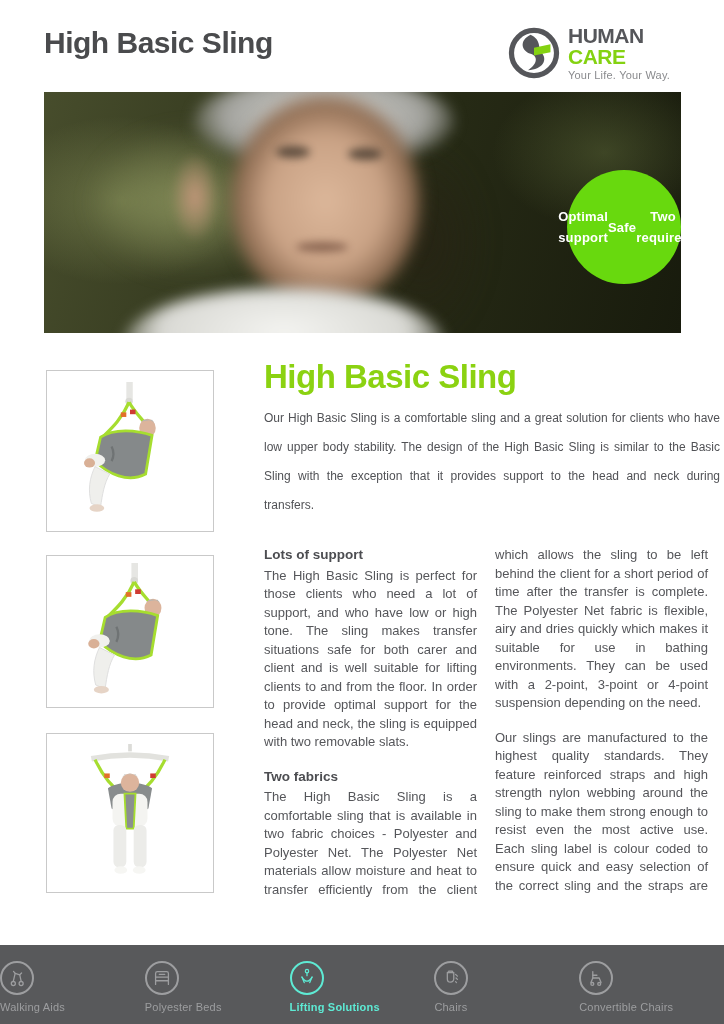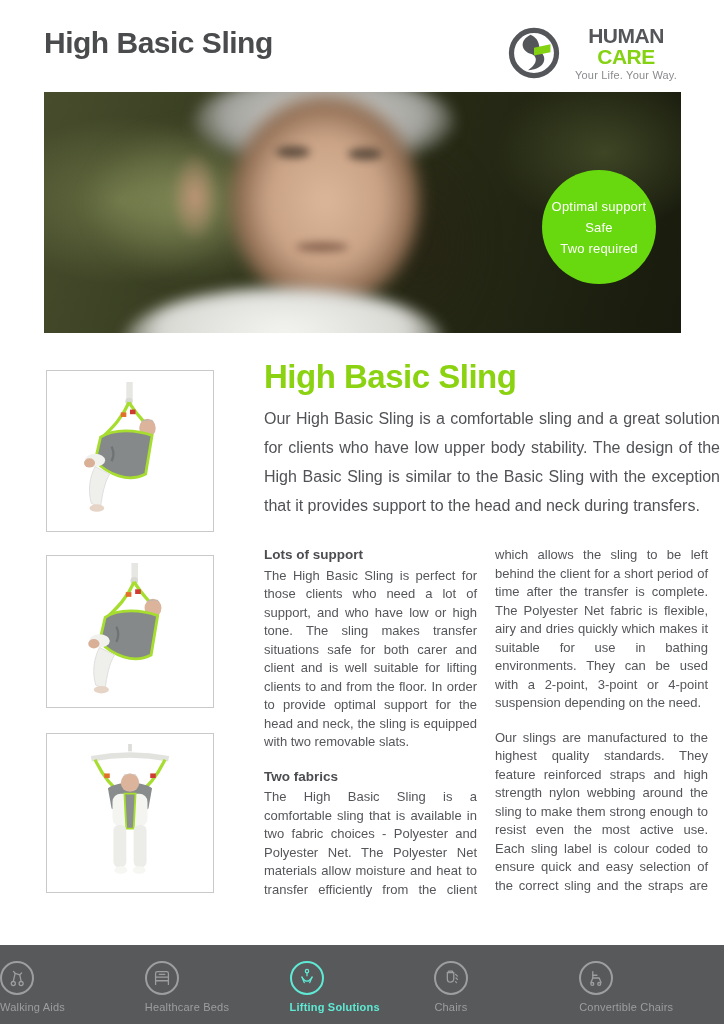--- a/index.html
+++ b/index.html
@@ -5,21 +5,21 @@
   html,body{margin:0;padding:0;}
   body{
     width:724px;height:1024px;position:relative;background:#ffffff;
     font-family:"Liberation Sans", sans-serif;color:#55565a;overflow:hidden;
   }
   
   .page-title{
     position:absolute;left:44px;top:26px;font-size:30px;font-weight:700;
     color:#4a4b4d;letter-spacing:-0.5px;
   }
-  .logo{position:absolute;left:508px;top:26px;width:176px;height:54px;display:flex;align-items:center;text-align:center;}
+  .logo{position:absolute;left:508px;top:26px;width:176px;height:54px;display:flex;align-items:center;}
   .logo-mark{width:52px;height:52px;flex:0 0 auto;}
   .logo-text{margin-left:8px;line-height:1;}
   .logo-brand{font-size:21px;font-weight:700;letter-spacing:-0.5px;color:#55565a;}
   .logo-brand .accent{color:#84d211;}
   .logo-tagline{font-size:11px;color:#8a8b8e;margin-top:3px;letter-spacing:0.2px;}
   
   .hero{
     position:absolute;left:44px;top:92px;width:637px;height:241px;overflow:hidden;
     background:
       radial-gradient(ellipse 180px 120px at 12% 45%, rgba(150,160,100,0.45), rgba(0,0,0,0) 70%),
@@ -39,41 +39,41 @@
   .hero-eye{width:34px;height:12px;border-radius:50%;background:#3c3228;filter:blur(4px);opacity:0.75;}
   .eye-l{left:232px;top:54px;}
   .eye-r{left:304px;top:56px;}
   .hero-mouth{left:252px;top:150px;width:52px;height:10px;border-radius:50%;
     background:#6e4a3a;filter:blur(4px);opacity:0.7;}
   .hero-shadow{left:330px;top:40px;width:120px;height:220px;border-radius:50%;
     background:radial-gradient(ellipse at 40% 50%, rgba(40,30,20,0.45), rgba(0,0,0,0) 70%);filter:blur(8px);}
   .hero-shirt{left:80px;top:196px;width:320px;height:110px;border-radius:50% 50% 0 0;
     background:radial-gradient(ellipse at 50% 40%, #f4f4f1 0%, #d9d9d4 55%, rgba(0,0,0,0) 80%);filter:blur(7px);}
   .hero-badge{
-    left:498px;top:78px;width:114px;height:114px;border-radius:50%;
-    background:#68d90e;display:flex;flex-direction:column;align-items:center;justify-content:center;
-    text-align:center;color:#ffffff;font-size:13px;line-height:21px;font-weight:400;letter-spacing:0.2px;
+    left:523px;top:78px;width:114px;height:114px;border-radius:50%;
+    background:#68d90e;display:flex;flex-direction:row;align-items:center;justify-content:center;
+    text-align:center;color:#ffffff;font-size:13px;line-height:21px;font-weight:700;letter-spacing:0.2px;
   }
   
   .thumb{
     position:absolute;left:46px;width:168px;background:#ffffff;border:1px solid #c9c9c9;
     box-sizing:border-box;display:flex;align-items:center;justify-content:center;
   }
   .thumb svg{width:150px;height:138px;}
   .thumb-1{top:370px;height:162px;}
   .thumb-2{top:555px;height:153px;}
   .thumb-3{top:733px;height:160px;}
   
   .content-heading{
     position:absolute;left:264px;top:358px;font-size:33px;font-weight:700;
     color:#8bd211;letter-spacing:-0.5px;
   }
   .intro{
     position:absolute;left:264px;top:404px;width:456px;
-    font-size:16px;line-height:29px;text-align:justify;color:#515256;
+    font-size:12px;line-height:29px;text-align:justify;color:#515256;
   }
   .columns{
     position:absolute;left:264px;top:546px;width:444px;height:366px;
     column-count:2;column-gap:18px;
     font-size:13px;line-height:18.5px;text-align:justify;color:#55565a;
   }
   .columns h3{font-size:13.5px;font-weight:700;color:#4c4d51;margin:0 0 2px 0;}
   .columns .sec{margin-bottom:16px;}
   .columns p{margin:0;}
   
@@ -214,21 +214,21 @@
   </div>
 
   <div class="footer-item">
     <span class="ficon">
       <svg viewBox="0 0 24 24">
         <path d="M7 5 h10 a2 2 0 0 1 2 2 v12 M5 19 V7 a2 2 0 0 1 2 -2"></path>
         <path d="M5 11 h14 M5 15 h14"></path>
         <path d="M9 8 h6"></path>
       </svg>
     </span>
-    <span class="flabel">Healthcare Beds</span>
+    <span class="flabel">Polyester Beds</span>
   </div>
 
   <div class="footer-item active">
     <span class="ficon">
       <svg viewBox="0 0 24 24">
         <circle cx="12" cy="4.5" r="1.8"></circle>
         <path d="M12 6.5 v3"></path>
         <path d="M6.5 11 q5.5 9 11 0"></path>
         <path d="M6.5 11 l2.5 6 M17.5 11 l-2.5 6"></path>
       </svg>

